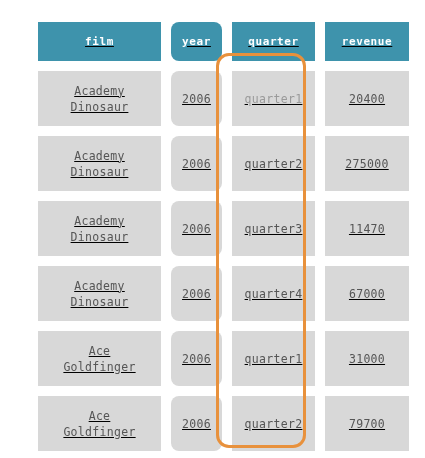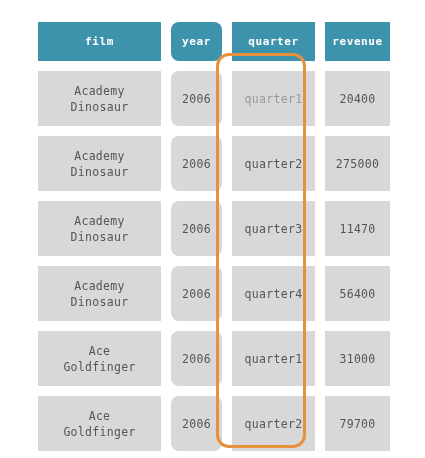--- a/index.html
+++ b/index.html
@@ -26,21 +26,21 @@
   table.data-table {
     position: absolute;
     left: 28px;
     top: 12px;
     border-collapse: separate;
     border-spacing: 10px 10px;
     margin: 0;
     padding: 0;
     table-layout: fixed;
   }
-  table.data-table tr { padding: 0; }
+  table.data-table tr { padding: 0; text-decoration: underline; }
 
   th.col-head {
     background: #3e93ac;
     color: #ffffff;
     font-family: "DejaVu Sans Mono", "Liberation Mono", monospace;
     font-size: 11px;
     font-weight: bold;
     letter-spacing: 0.6px;
     text-align: center;
     vertical-align: middle;
@@ -65,21 +65,21 @@
     line-height: 16px;
     box-sizing: border-box;
     white-space: pre-line;
   }
   td.cell.muted { color: #9a9a9a; }
 
   
   .c-film    { width: 123px; }
   .c-year    { width:  51px; border-radius: 8px; }
   .c-quarter { width:  83px; }
-  .c-revenue { width:  65px; }
+  .c-revenue { width:  84px; }
 
   
   #quarter-highlight {
     position: absolute;
     left: 216px;
     top: 53px;
     width: 90px;
     height: 395px;
     border: 3px solid #e8913c;
     border-radius: 13px;
@@ -126,21 +126,21 @@
         <td class="cell c-year">2006</td>
         <td class="cell c-quarter">quarter3</td>
         <td class="cell c-revenue">11470</td>
       </tr>
 
       <tr>
         <td class="cell c-film">Academy
 Dinosaur</td>
         <td class="cell c-year">2006</td>
         <td class="cell c-quarter">quarter4</td>
-        <td class="cell c-revenue">56400</td>
+        <td class="cell c-revenue">67000</td>
       </tr>
 
       <tr>
         <td class="cell c-film">Ace
 Goldfinger</td>
         <td class="cell c-year">2006</td>
         <td class="cell c-quarter">quarter1</td>
         <td class="cell c-revenue">31000</td>
       </tr>
 

